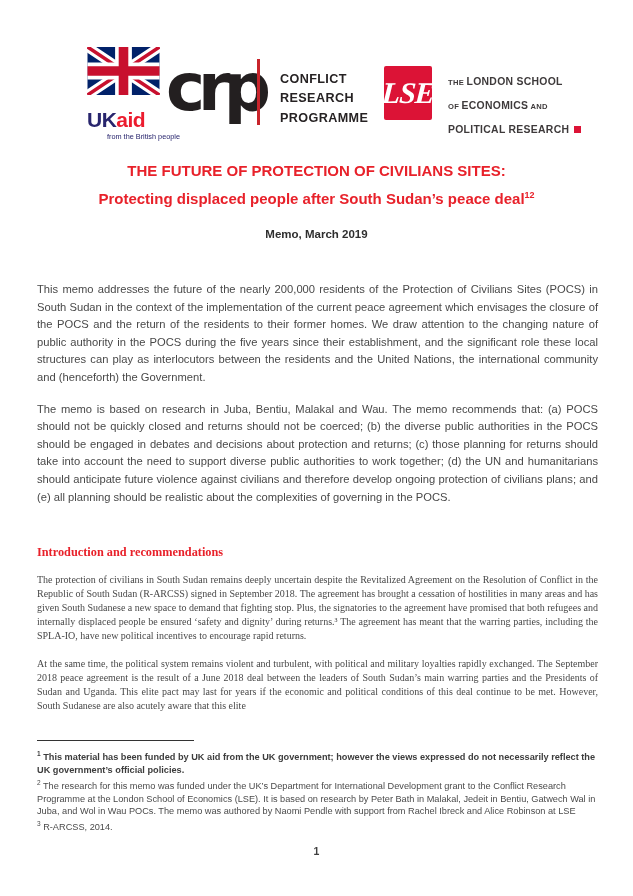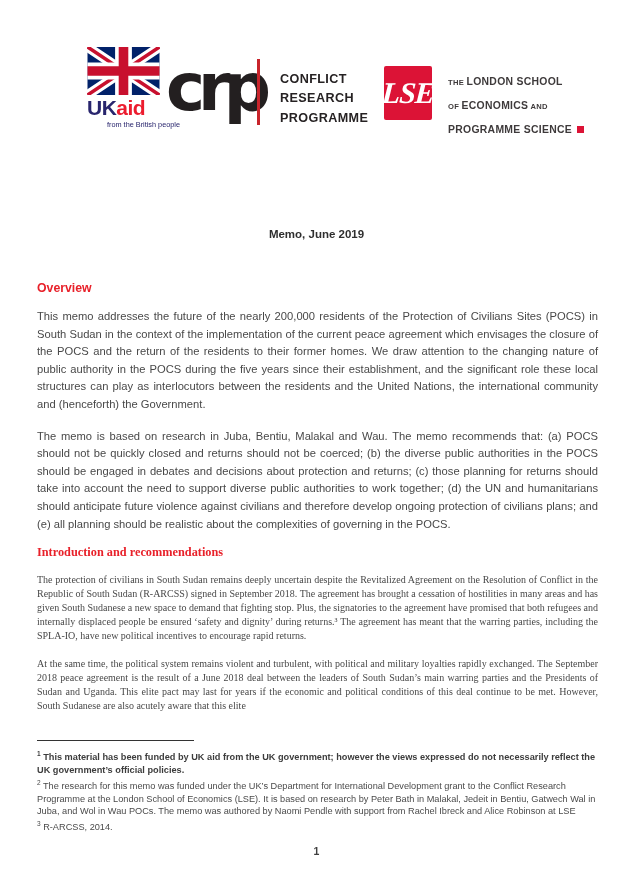--- a/index.html
+++ b/index.html
@@ -3,21 +3,21 @@
 <meta charset="utf-8">
 <style>
   html,body{margin:0;padding:0;background:#fff;}
   .page{
     position:relative;width:633px;height:896px;background:#ffffff;overflow:hidden;
     font-family:"Liberation Sans",sans-serif;color:#484848;
   }
   
   .ukaid{position:absolute;left:87px;top:47px;width:90px;}
   .ukaid svg{display:block;}
-  .ukaid-word{font-weight:bold;font-size:21px;line-height:22px;margin-top:2px;letter-spacing:-0.5px;}
+  .ukaid-word{font-weight:bold;font-size:21px;line-height:22px;margin-top:14px;letter-spacing:-0.5px;}
   .ukaid-word .uk{color:#28256d;}
   .ukaid-word .aid{color:#ec1c2e;}
   .ukaid-tag{font-size:7.3px;color:#28256d;margin-top:1px;white-space:nowrap;padding-left:20px;}
   .crp-mark{
     position:absolute;left:166px;top:54px;font-family:"DejaVu Sans",sans-serif;
     font-weight:bold;font-size:66px;line-height:68px;color:#231f20;letter-spacing:-7px;
   }
   .crp-divider{position:absolute;left:257px;top:59px;width:3px;height:66px;background:#c8242b;}
   .crp-text{position:absolute;left:280px;top:70px;}
   .crp-text div{
@@ -96,31 +96,34 @@
         </div>
     </div>
 
     <div>
       <div class="lse-box">
           <span>LSE</span>
         </div>
       <div class="lse-text" id="lse-lines">
           <div class="lse-line"><span class="sm">THE </span><span>LONDON SCHOOL</span></div>
           <div class="lse-line"><span class="sm">OF </span><span>ECONOMICS</span><span class="sm"> AND</span></div>
-          <div class="lse-line"><span>PROGRAMME SCIENCE</span><span class="lse-sq"></span></div>
+          <div class="lse-line"><span>POLITICAL RESEARCH</span><span class="lse-sq"></span></div>
         </div>
     </div>
 
   </div>
 
+  <div class="title">
+    <div>THE FUTURE OF PROTECTION OF CIVILIANS SITES:</div>
+    <div><span>Protecting displaced people after South Sudan’s peace deal</span><sup>12</sup></div>
+  </div>
 
-  <div class="subtitle">Memo, June 2019</div>
+  <div class="subtitle">Memo, March 2019</div>
 
   <div class="section body-lg" id="section-overview">
-    <div class="section-heading">Overview</div>
   <p>This memo addresses the future of the nearly 200,000 residents of the Protection of Civilians Sites (POCS) in South Sudan in the context of the implementation of the current peace agreement which envisages the closure of the POCS and the return of the residents to their former homes. We draw attention to the changing nature of public authority in the POCS during the five years since their establishment, and the significant role these local structures can play as interlocutors between the residents and the United Nations, the international community and (henceforth) the Government.</p>
       <p>The memo is based on research in Juba, Bentiu, Malakal and Wau.  The memo recommends that: (a) POCS should not be quickly closed and returns should not be coerced; (b) the diverse public authorities in the POCS should be engaged in debates and decisions about protection and returns; (c) those planning for returns should take into account the need to support diverse public authorities to work together; (d) the UN and humanitarians should anticipate future violence against civilians and therefore develop ongoing protection of civilians plans; and (e) all planning should be realistic about the complexities of governing in the POCS.</p>
     </div>
 
   <div class="section body-sm" id="section-intro">
     <div class="section-heading">Introduction and recommendations</div>
   <p>The protection of civilians in South Sudan remains deeply uncertain despite the Revitalized Agreement on the Resolution of Conflict in the Republic of South Sudan (R-ARCSS) signed in September 2018.  The agreement has brought a cessation of hostilities in many areas and has given South Sudanese a new space to demand that fighting stop.  Plus, the signatories to the agreement have promised that both refugees and internally displaced people be ensured ‘safety and dignity’ during returns.³  The agreement has meant that the warring parties, including the SPLA-IO, have new political incentives to encourage rapid returns.</p>
       <p>At the same time, the political system remains violent and turbulent, with political and military loyalties rapidly exchanged.  The September 2018 peace agreement is the result of a June 2018 deal between the leaders of South Sudan’s main warring parties and the Presidents of Sudan and Uganda.  This elite pact may last for years if the economic and political conditions of this deal continue to be met.  However, South Sudanese are also acutely aware that this elite</p>
     </div>
 

